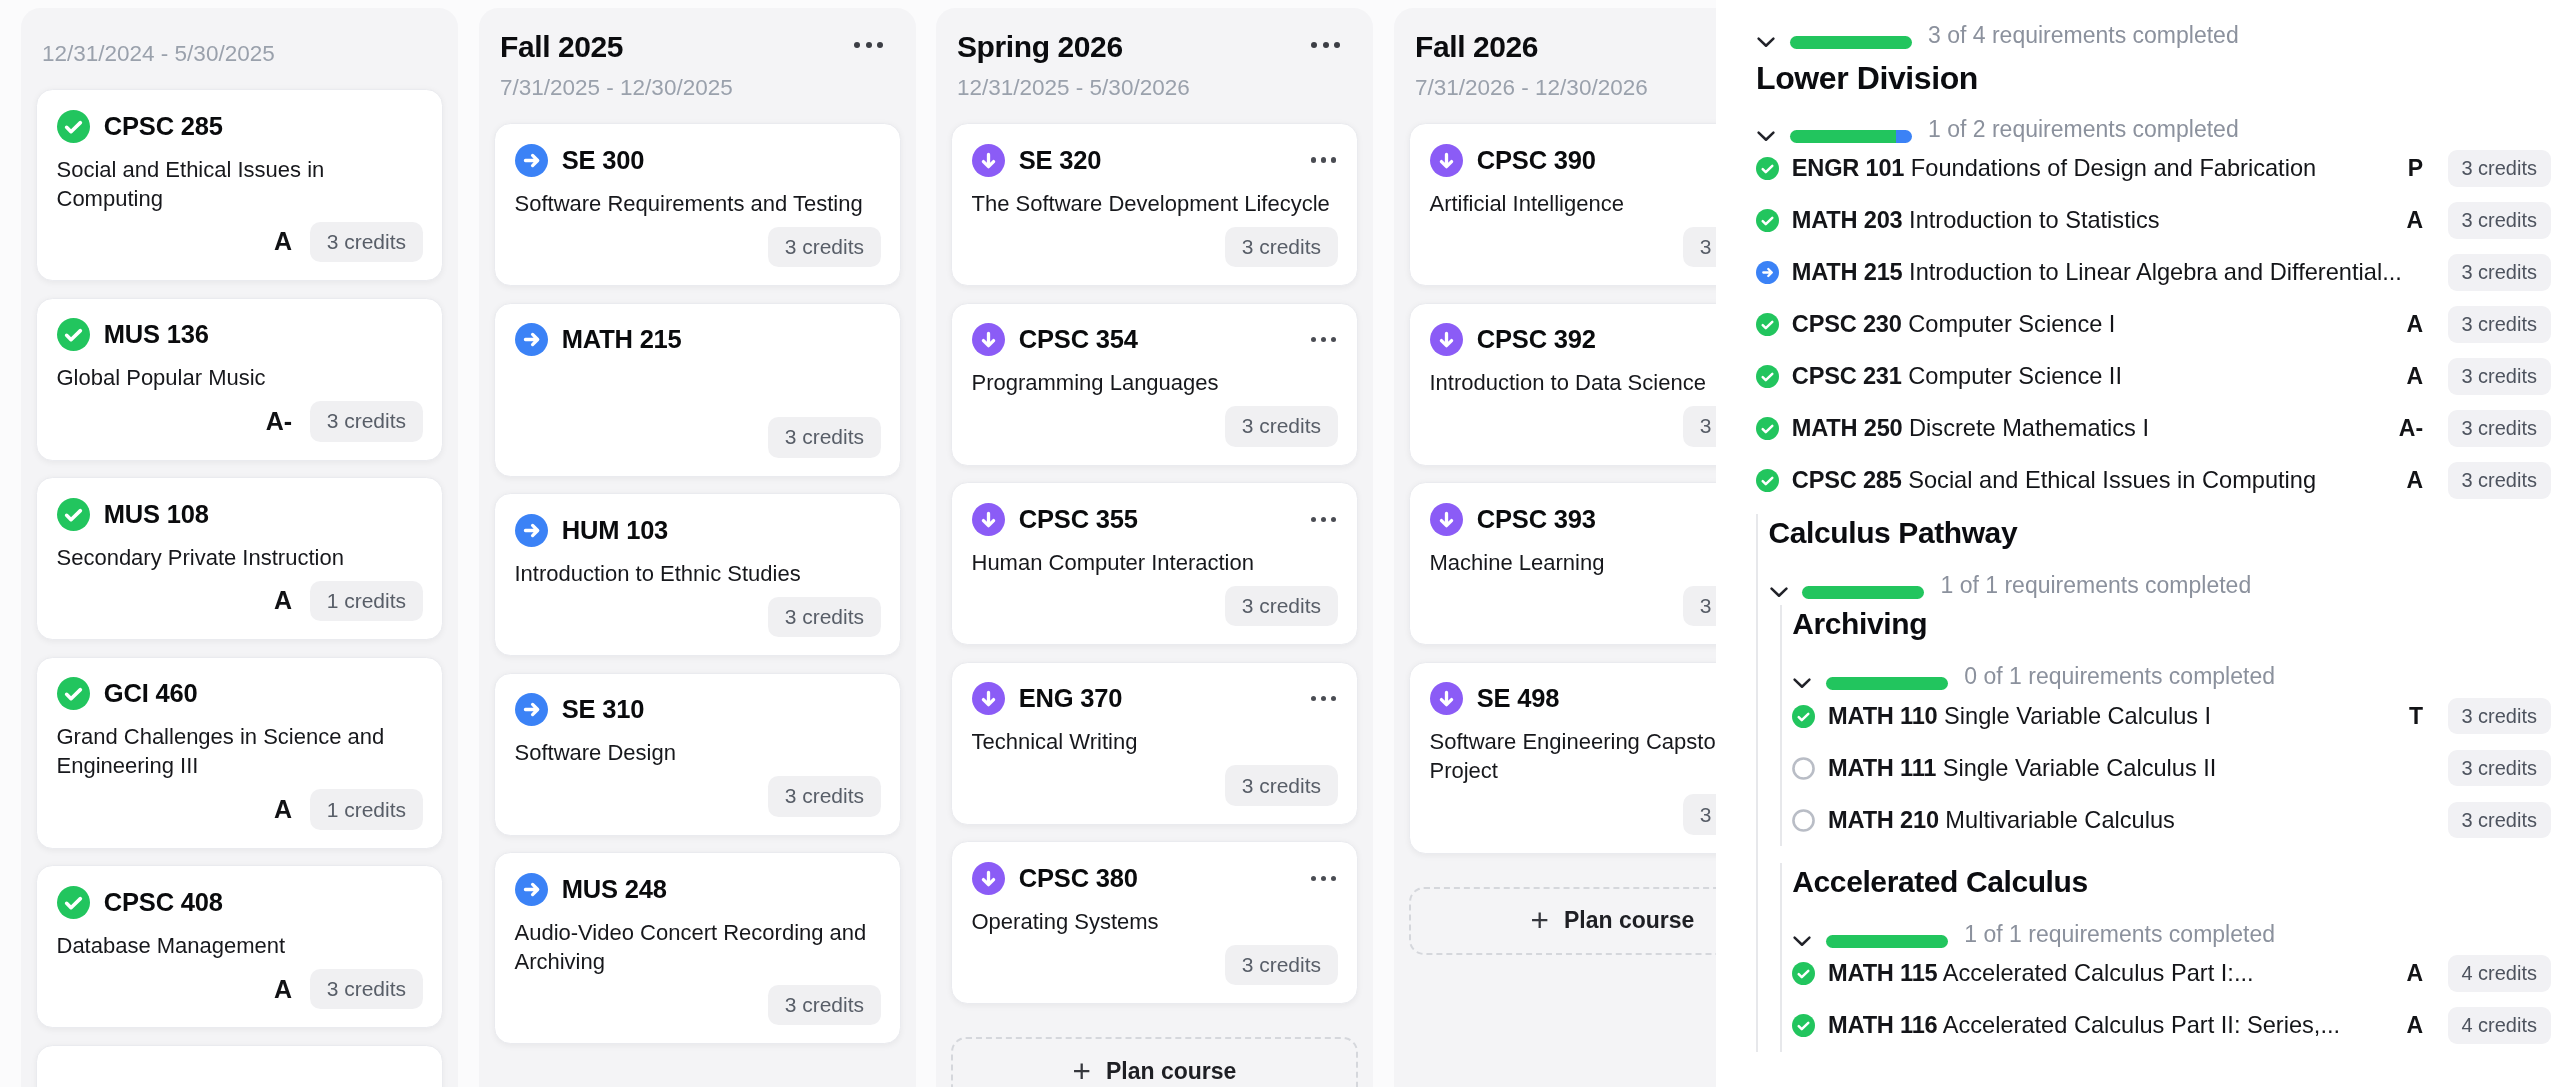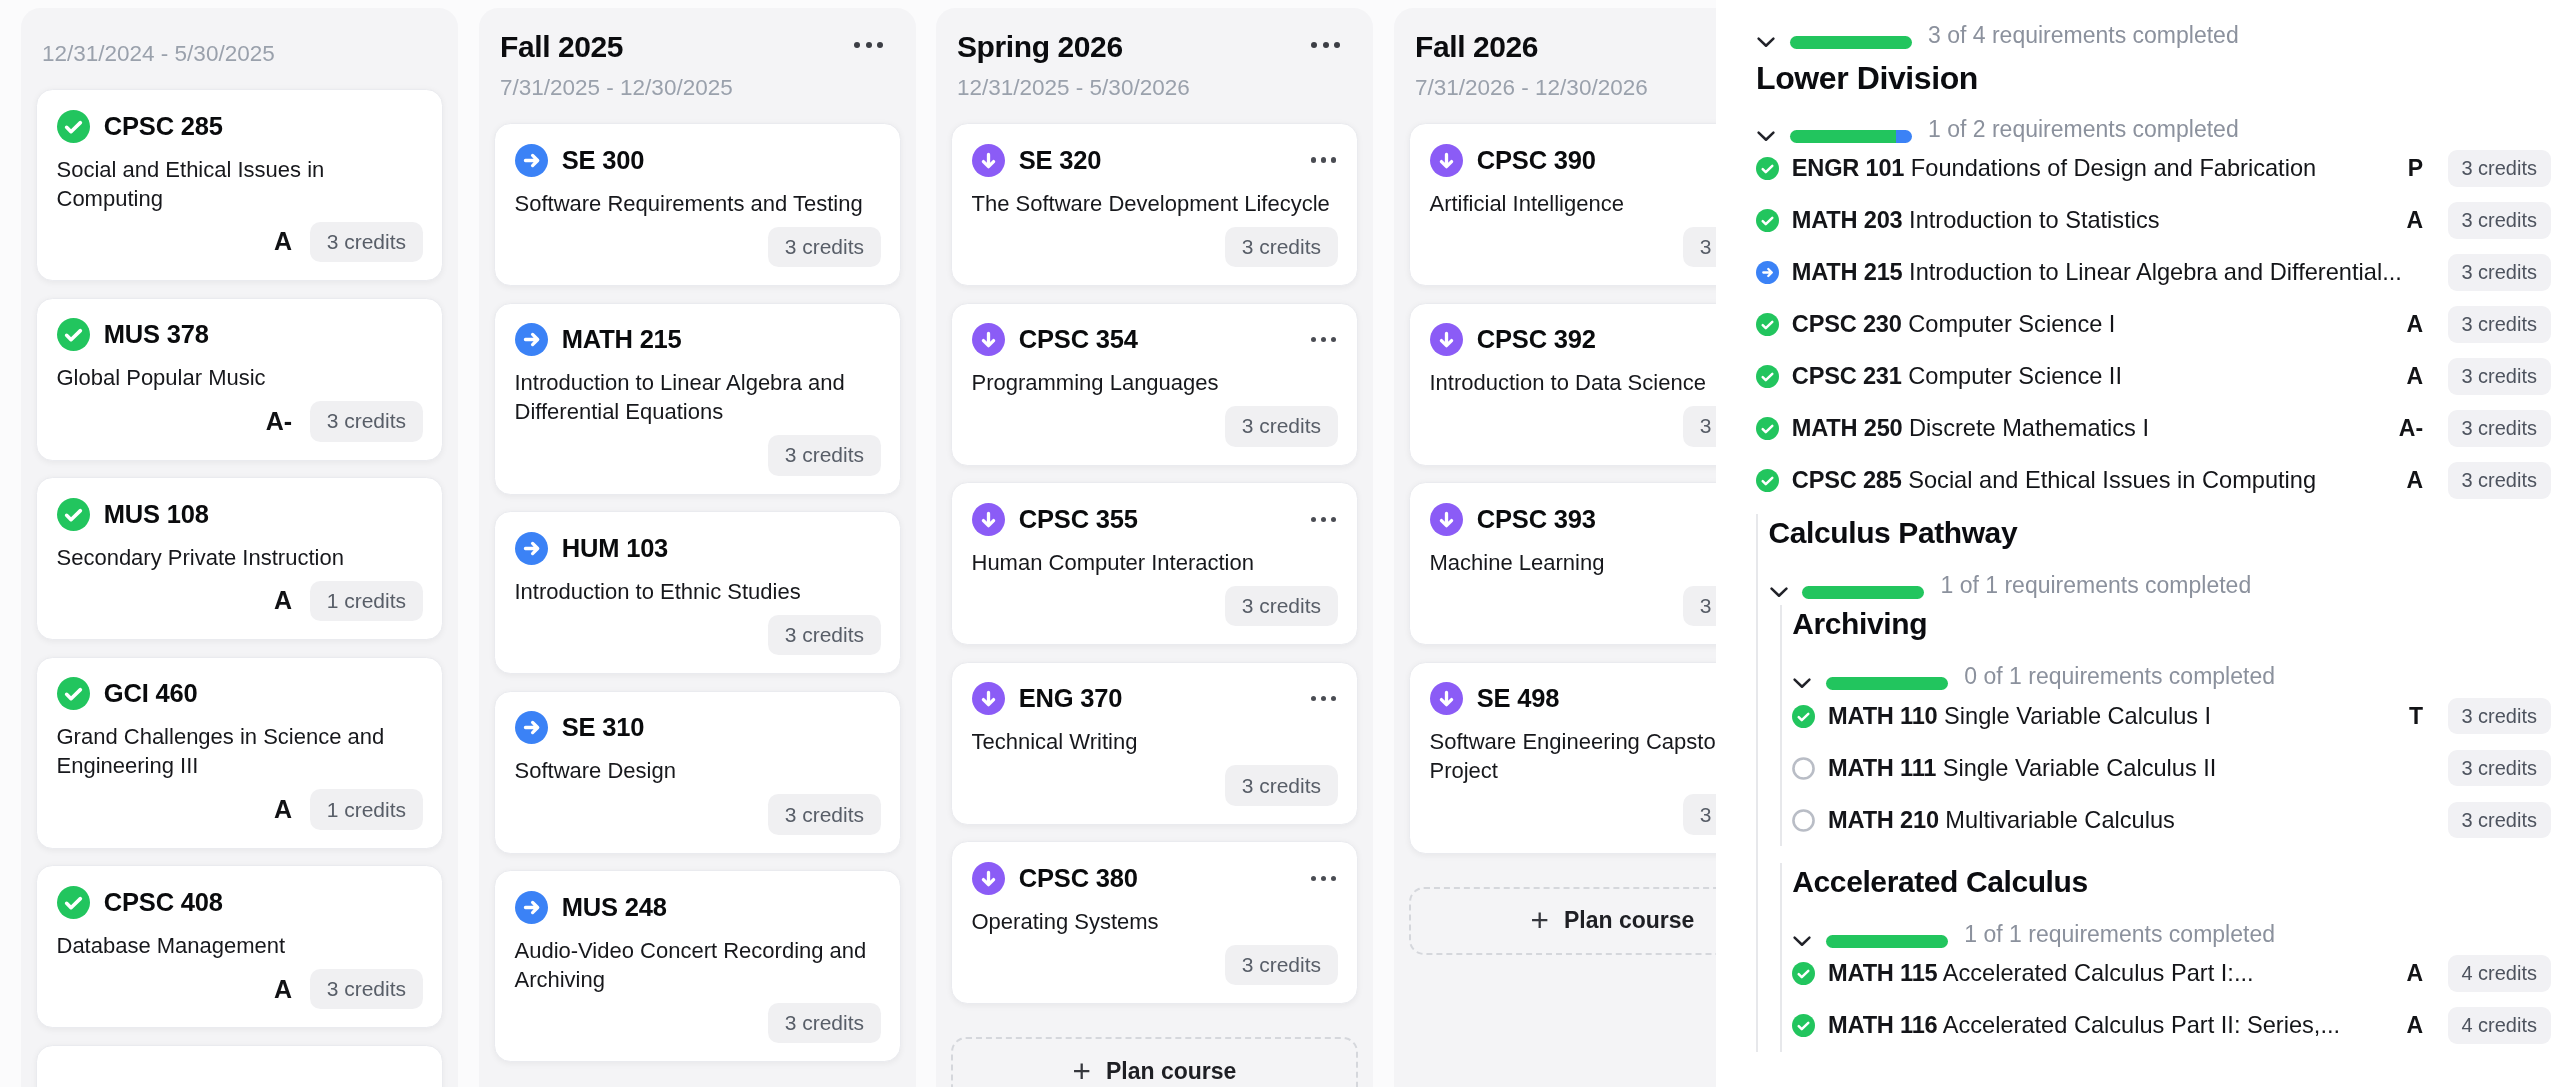--- a/index.html
+++ b/index.html
@@ -84,21 +84,21 @@
             </div>
           </article>
           <article class="card" style="min-height: 150px;">
             <div class="card-head">
               <span class="badge">
                 <svg viewBox="0 0 24 24">
                   <circle cx="12" cy="12" r="12" fill="#22c55e"></circle>
                   <path d="M7 12.6l3.2 3.2 6.8-6.6" fill="none" stroke="#fff" stroke-width="2.6" stroke-linecap="round" stroke-linejoin="round"></path>
                 </svg>
               </span>
-              <span class="code">MUS 378</span>
+              <span class="code">MUS 136</span>
             </div>
             <div class="subtitle">Global Popular Music</div>
             <div class="foot">
               <span class="grade">A-</span>
               <span class="chip">3 credits</span>
             </div>
           </article>
           <article class="card" style="min-height: 150px;">
             <div class="card-head">
               <span class="badge">
@@ -179,21 +179,20 @@
           <article class="card" style="min-height: 174px;">
             <div class="card-head">
               <span class="badge">
                 <svg viewBox="0 0 24 24">
                   <circle cx="12" cy="12" r="12" fill="#3b82f6"></circle>
                   <path d="M7.6 12h8.2M12.8 8.3l3.7 3.7-3.7 3.7" fill="none" stroke="#fff" stroke-width="2.4" stroke-linecap="round" stroke-linejoin="round"></path>
                 </svg>
               </span>
               <span class="code">MATH 215</span>
             </div>
-            <div class="subtitle">Introduction to Linear Algebra and Differential Equations</div>
             <div class="foot">
               <span class="chip">3 credits</span>
             </div>
           </article>
           <article class="card" style="min-height: 141px;">
             <div class="card-head">
               <span class="badge">
                 <svg viewBox="0 0 24 24">
                   <circle cx="12" cy="12" r="12" fill="#3b82f6"></circle>
                   <path d="M7.6 12h8.2M12.8 8.3l3.7 3.7-3.7 3.7" fill="none" stroke="#fff" stroke-width="2.4" stroke-linecap="round" stroke-linejoin="round"></path>

